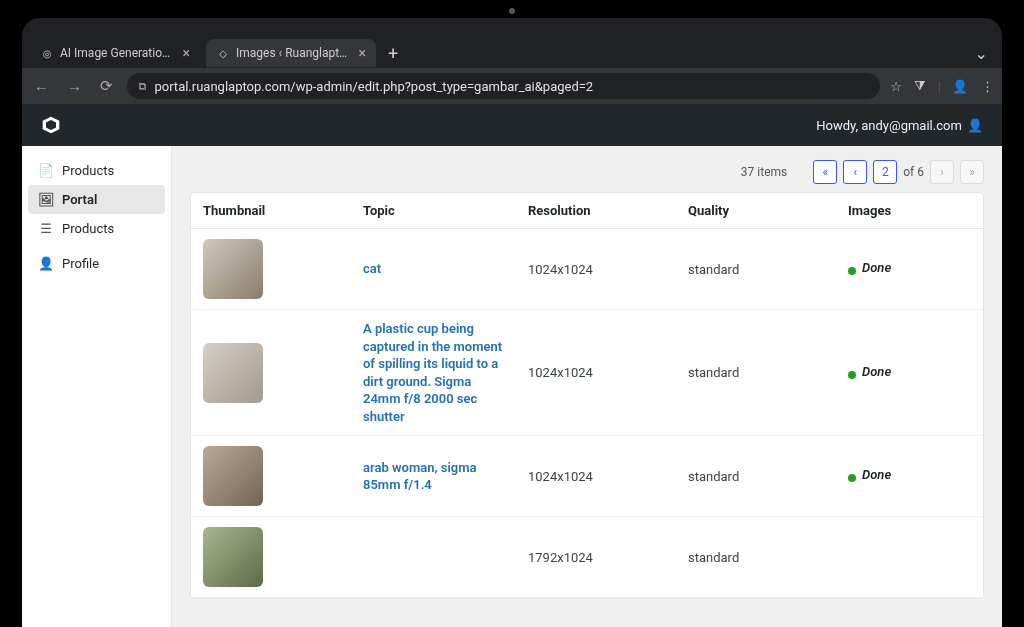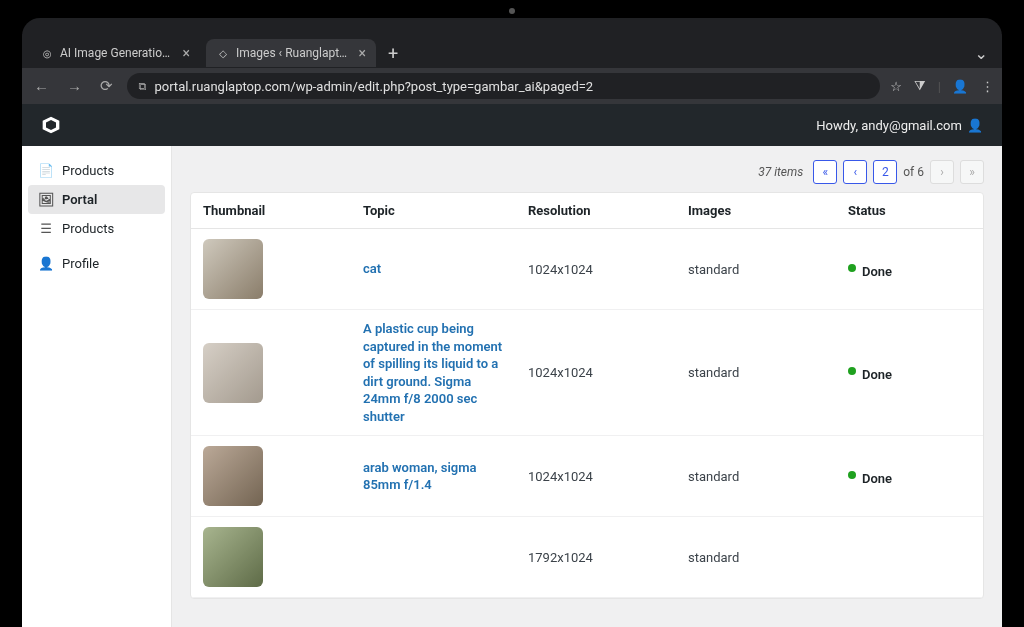--- a/index.html
+++ b/index.html
@@ -155,21 +155,21 @@
     background: #fff;
     width: 24px; height: 24px;
     display: flex; align-items: center; justify-content: center;
     font-size: 12px;
     color: #3858e9;
     cursor: pointer;
     border-radius: 3px;
   }
   .pg-btn.disabled { color: #aaa; border-color: #ddd; background: #f6f7f7; }
   .pg-btn.current { border-color: #3858e9; }
-  .pg-info { margin-right: 4px; font-style: italic; }
+  .pg-info { margin-right: 20px; }
 
   .table-wrap {
     background: #fff;
     border-radius: 4px;
     border: 1px solid #e5e5e5;
     overflow: hidden;
   }
   table { width: 100%; border-collapse: collapse; font-size: 13px; }
   thead th {
     text-align: left;
@@ -198,24 +198,25 @@
   .topic-link {
     color: #2271b1;
     font-weight: 600;
     text-decoration: none;
     display: block;
     max-width: 145px;
     line-height: 1.35;
   }
   .status-pill {
     display: inline-flex;
-    align-items: flex-start;
+    align-items: flex-end;
     gap: 6px;
     font-weight: 600;
     color: #1d2327;
+    font-style: italic;
   }
   .dot {
     width: 8px; height: 8px;
     background: #1fa11f;
     border-radius: 50%;
     display: inline-block;
   }
 
   
   .g1 { background: linear-gradient(135deg,#cfc9bd,#8a7d6a); }
@@ -310,22 +311,22 @@
         <span class="pg-btn disabled">»</span>
       </div>
 
       <div class="table-wrap">
         <table>
           <thead>
             <tr>
               <th class="col-thumb">Thumbnail</th>
               <th class="col-topic">Topic</th>
               <th class="col-res">Resolution</th>
-              <th class="col-qual">Images</th>
-              <th class="col-status">Status</th>
+              <th class="col-qual">Quality</th>
+              <th class="col-status">Images</th>
             </tr>
           </thead>
           <tbody id="rows">
               <tr>
                 <td>
                   <div class="thumb g1"></div>
                 </td>
                 <td>
                   <a href="#" class="topic-link">cat</a>
                 </td>

